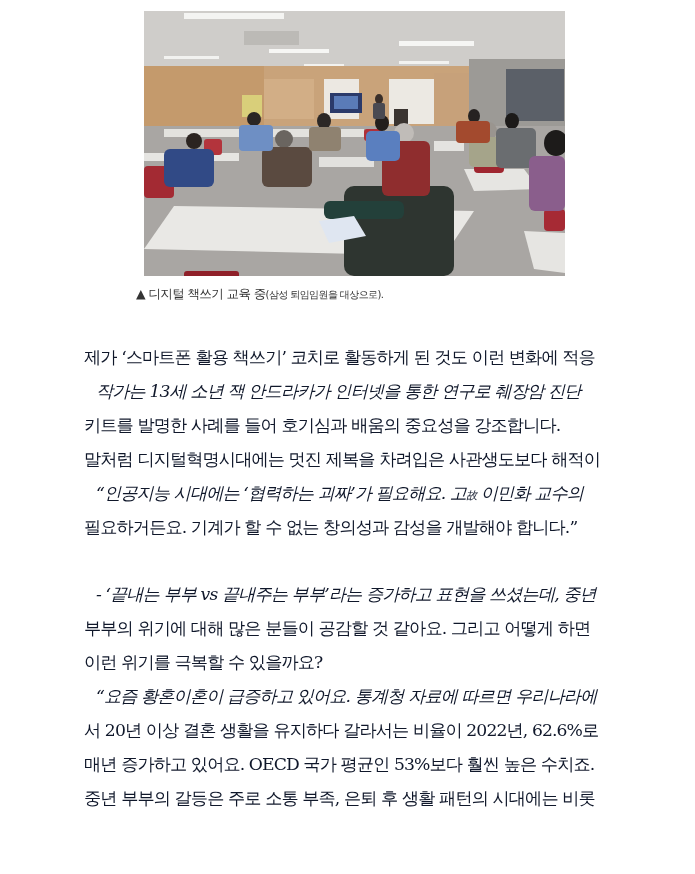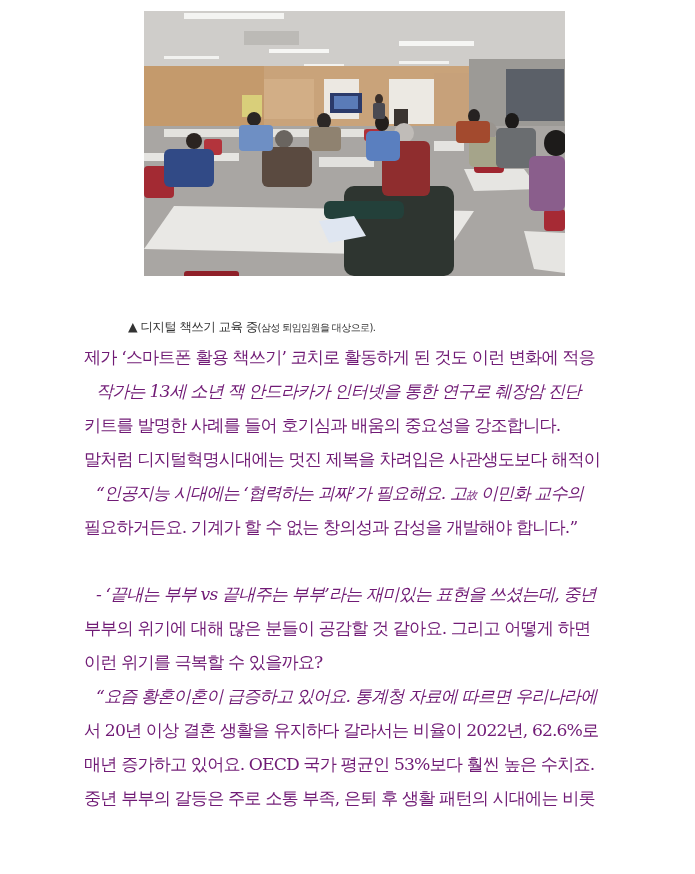--- a/index.html
+++ b/index.html
@@ -19,46 +19,45 @@
       left: 144px;
       top: 11px;
       width: 421px;
       height: 265px;
       overflow: hidden;
       background: #b8b4ae;
     }
     .photo svg { display: block; width: 100%; height: 100%; }
     .caption {
       position: absolute;
-      left: 128px;
+      left: 136px;
       top: 286px;
       font-family: "DejaVu Sans", "Liberation Sans", sans-serif;
       font-size: 12.5px;
       color: #333;
       letter-spacing: -0.6px;
       white-space: nowrap;
-      margin-top: 33px;
     }
     .caption .small {
       font-size: 10px;
       letter-spacing: -0.6px;
     }
     .article {
       position: absolute;
       left: 84px;
       top: 340px;
       width: 545px;
     }
     .para {
       font-size: 17.2px;
       line-height: 34px;
       letter-spacing: -0.9px;
       text-align: justify;
       text-align-last: left;
-      color: #701a75;
+      color: #0f172a;
     }
     .line {
       display: block;
       white-space: nowrap;
       height: 34px;
     }
     .indent { padding-left: 12px; font-style: italic; }
     .gap { height: 33px; }
     .small-ko { font-size: 11px; }
   </style>
@@ -155,21 +154,21 @@
     <span class="line indent"> 작가는 13세 소년 잭 안드라카가 인터넷을 통한 연구로 췌장암 진단</span>
     <span class="line">키트를 발명한 사례를 들어 호기심과 배움의 중요성을 강조합니다.</span>
   </div>
   <div class="para">
     <span class="line">말처럼 디지털혁명시대에는 멋진 제복을 차려입은 사관생도보다 해적이</span>
     <span class="line indent"><span> “인공지능 시대에는 ‘협력하는 괴짜’가 필요해요. 고</span><span class="small-ko">故</span><span> 이민화 교수의</span></span>
     <span class="line">필요하거든요. 기계가 할 수 없는 창의성과 감성을 개발해야 합니다.”</span>
   </div>
   <div class="gap"></div>
   <div class="para">
-    <span class="line indent"> - ‘끝내는 부부 vs 끝내주는 부부’라는 재미있는 표현을 쓰셨는데, 중년</span>
+    <span class="line indent"> - ‘끝내는 부부 vs 끝내주는 부부’라는 증가하고 표현을 쓰셨는데, 중년</span>
     <span class="line">부부의 위기에 대해 많은 분들이 공감할 것 같아요. 그리고 어떻게 하면</span>
     <span class="line">이런 위기를 극복할 수 있을까요?</span>
   </div>
   <div class="para">
     <span class="line indent"> “요즘 황혼이혼이 급증하고 있어요. 통계청 자료에 따르면 우리나라에</span>
     <span class="line">서 20년 이상 결혼 생활을 유지하다 갈라서는 비율이 2022년, 62.6%로</span>
     <span class="line">매년 증가하고 있어요. OECD 국가 평균인 53%보다 훨씬 높은 수치죠.</span>
     <span class="line">중년 부부의 갈등은 주로 소통 부족, 은퇴 후 생활 패턴의 시대에는 비롯</span>
   </div>
 </div>

